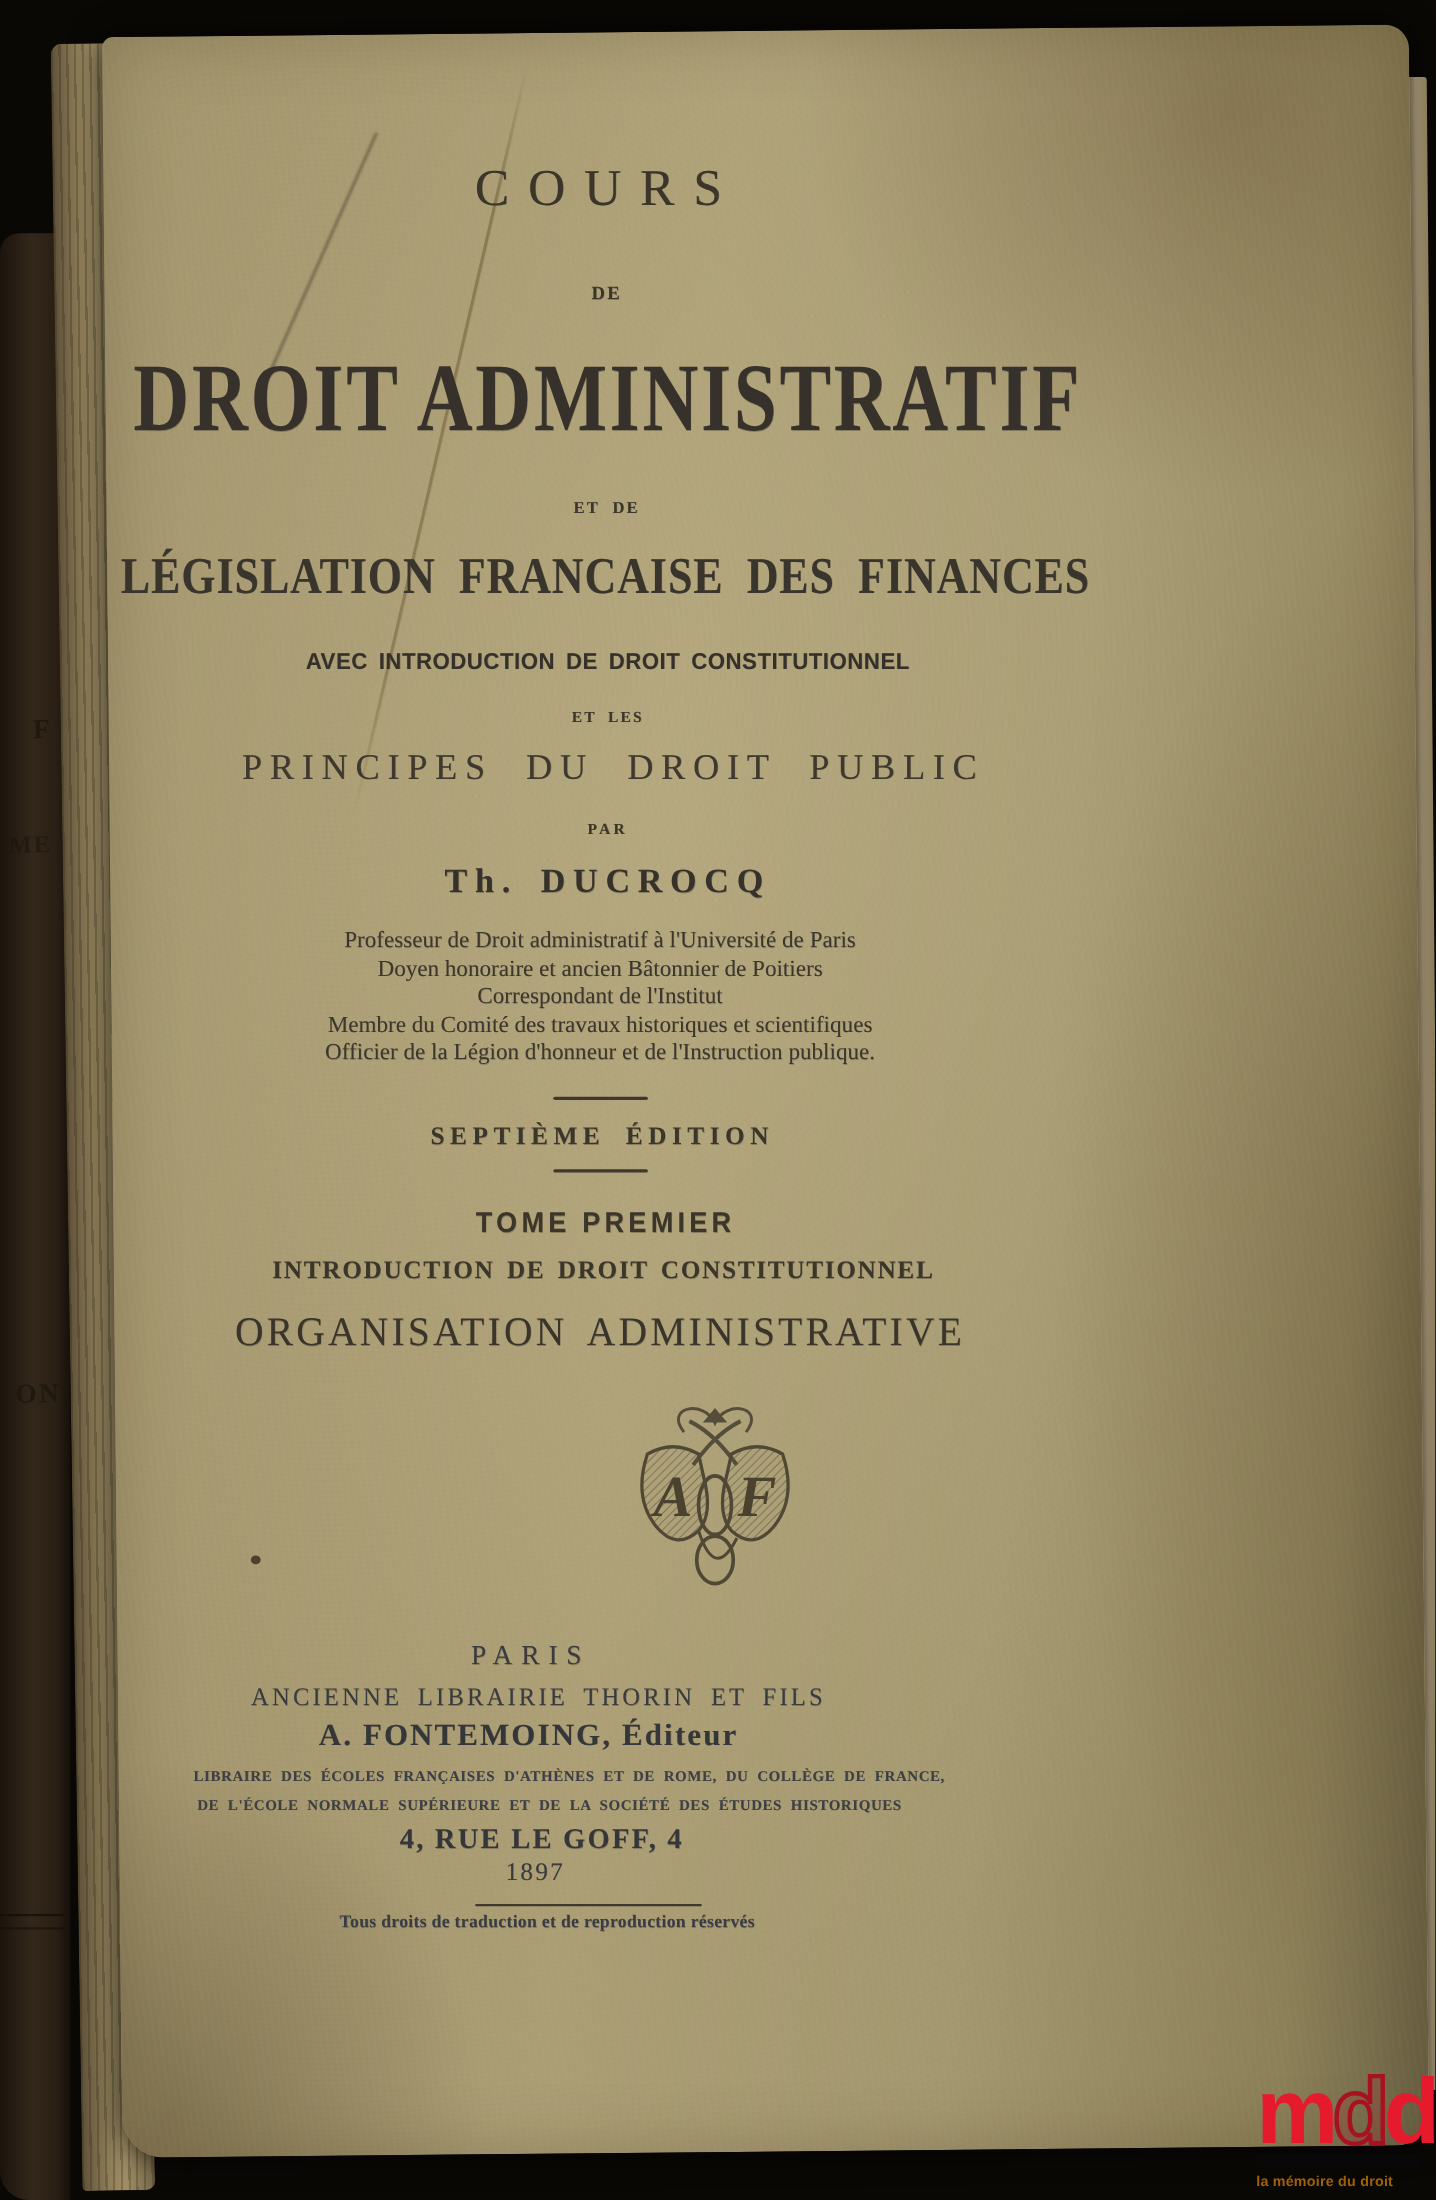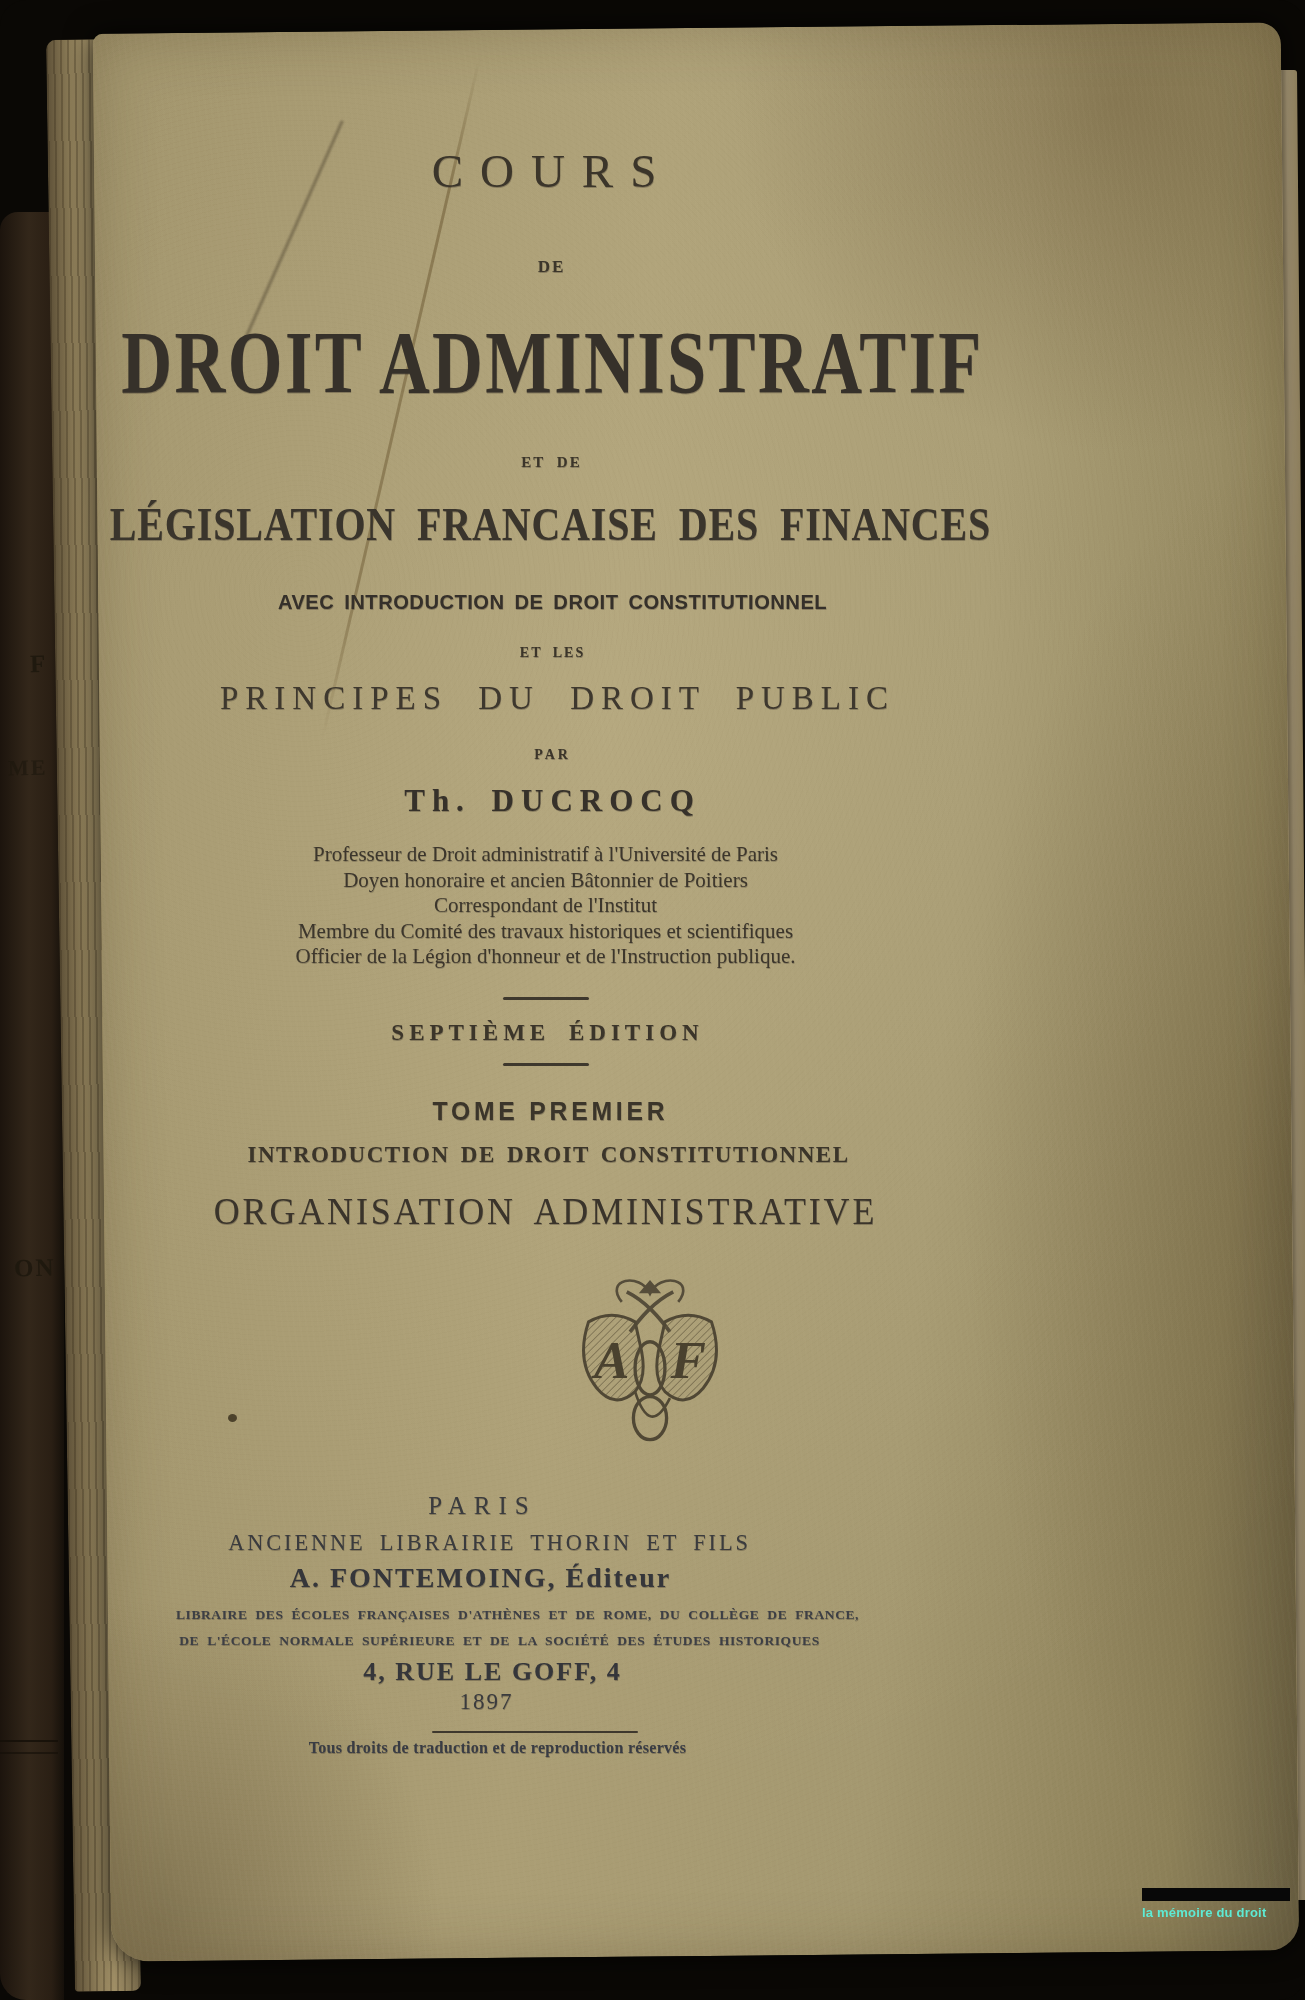--- a/index.html
+++ b/index.html
@@ -82,21 +82,21 @@
   .t-addr         {top:1657px;font-size:26px;font-weight:bold;letter-spacing:2px;color:#35363a;transform:translateX(-160px);}
   .t-year         {top:1689px;font-size:23px;letter-spacing:2px;color:#3a3b3e;transform:translateX(-166px);}
   .t-rights       {top:1739px;font-size:16px;font-weight:bold;letter-spacing:.3px;color:#393c44;transform:translateX(-155px);}
 
   
   .mdd{position:absolute;left:1142px;top:1884px;width:160px;text-align:left;
        font-family:"Liberation Sans","DejaVu Sans",sans-serif;}
   .mdd-letters{font-size:84px;font-weight:bold;line-height:70px;letter-spacing:-5px;color:#e51a2d;}
   .mdd-letters .outl{color:rgba(180,16,32,.18);-webkit-text-stroke:4px #a81120;}
   .mdd-bar{width:148px;height:13px;background:#080808;margin-top:4px;}
-  .mdd-tag{margin-top:4px;font-size:13px;font-weight:bold;color:#5eead4;letter-spacing:.2px;}
+  .mdd-tag{margin-top:4px;font-size:13px;font-weight:bold;color:#a16207;letter-spacing:.2px;}
 </style>
 </head>
 <body>
 
 <div id="photo">
 
   <div class="spine-dark"></div>
   <div class="page-edges"></div>
   <div class="page-sliver-right"></div>
 
@@ -166,17 +166,18 @@
   <div class="ln t-anc">ANCIENNE LIBRAIRIE THORIN ET FILS</div>
   <div class="ln t-font">A. FONTEMOING, Éditeur</div>
   <div class="ln t-note1">LIBRAIRE DES ÉCOLES FRANÇAISES D'ATHÈNES ET DE ROME, DU COLLÈGE DE FRANCE,</div>
   <div class="ln t-note2">DE L'ÉCOLE NORMALE SUPÉRIEURE ET DE LA SOCIÉTÉ DES ÉTUDES HISTORIQUES</div>
   <div class="ln t-addr">4, RUE LE GOFF, 4</div>
   <div class="ln t-year">1897</div>
   <div class="rule r3"></div>
   <div class="ln t-rights">Tous droits de traduction et de reproduction réservés</div>
 
   <div class="mdd">
+    <div class="mdd-letters"><span>m</span><span class="outl">d</span><span>d</span></div>
     <div class="mdd-bar"></div>
     <div class="mdd-tag">la mémoire du droit</div>
   </div>
 
 </div>
 
 </body></html>

